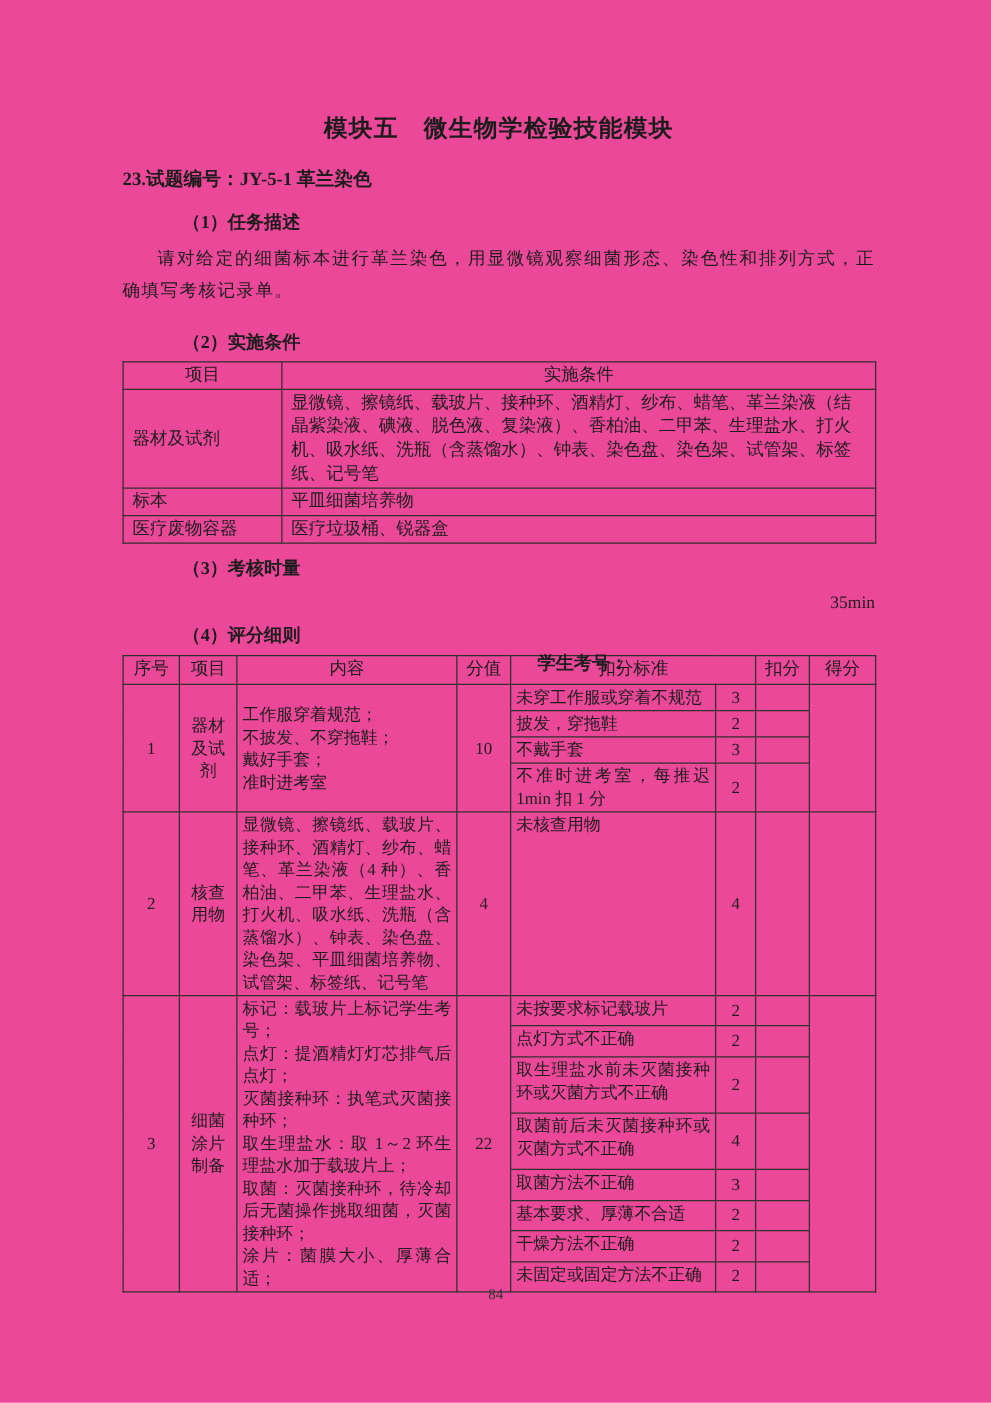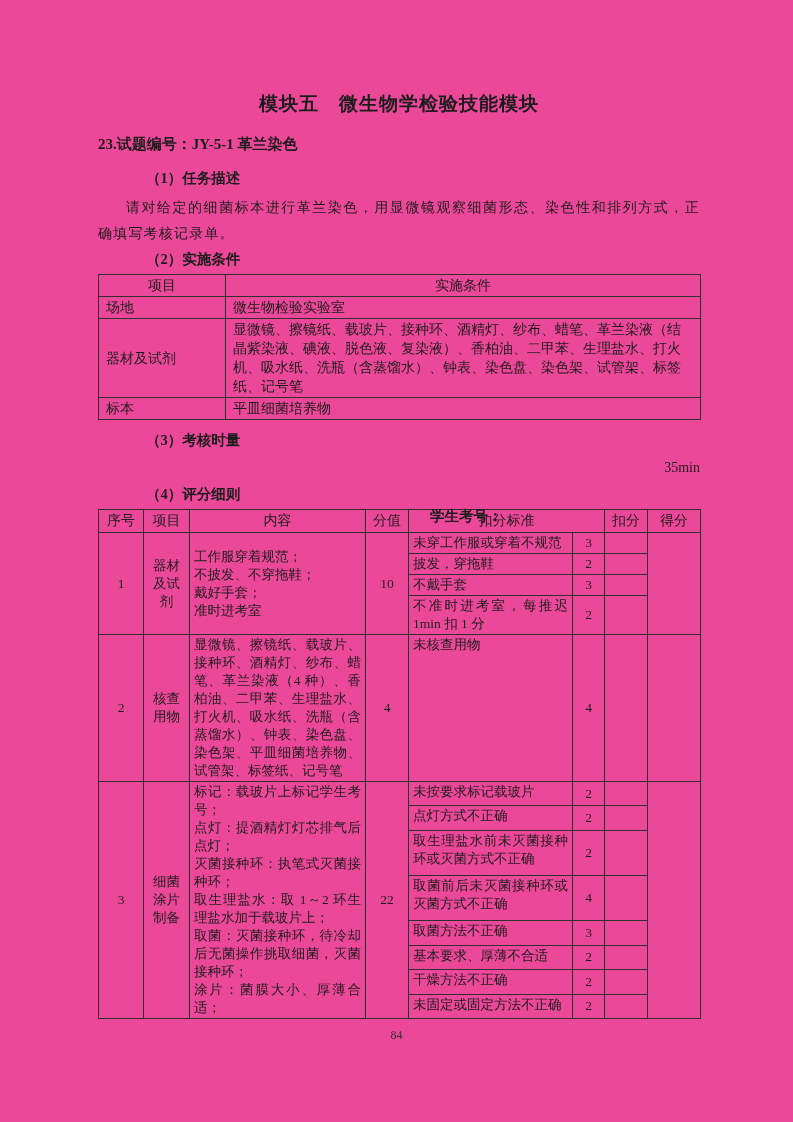--- a/index.html
+++ b/index.html
@@ -29,21 +29,21 @@
     padding-left:48px;
   }
   .sec1 { margin-top:13px; }
   .para {
     margin-top:7px;
     font-size:14px; line-height:26px;
     letter-spacing:1.2px;
     text-indent:2em;
     text-align:justify;
   }
-  .sec2 { margin-top:2px; }
+  .sec2 { margin-top:17px; }
 
   table { border-collapse:collapse; table-layout:fixed; }
   td { border:1px solid #2f2f2f; overflow:hidden; }
 
   .cond-table { width:602px; margin-top:5px; font-size:14px; }
   .cond-table td { padding:1px 7px; line-height:19px; height:20px; vertical-align:middle; }
   .cond-table .ct-head { text-align:center; }
 
   .sec3 { margin-top:10px; }
   .duration { margin-top:8px; padding-left:48px; font-size:14px; line-height:19px;text-align:right; }
@@ -86,30 +86,30 @@
           <col style="width:475px">
         </colgroup>
       <tbody>
         <tr>
           <td class="ct-head">项目</td>
           <td class="ct-head">实施条件</td>
         </tr>
       </tbody>
       <tbody id="cond-body">
           <tr>
-            <td class="ct-item">场地</td>
-            <td class="ct-value">微生物检验实验室</td>
-          </tr>
-          <tr>
             <td class="ct-item">器材及试剂</td>
             <td class="ct-value">显微镜、擦镜纸、载玻片、接种环、酒精灯、纱布、蜡笔、革兰染液（结晶紫染液、碘液、脱色液、复染液）、香柏油、二甲苯、生理盐水、打火机、吸水纸、洗瓶（含蒸馏水）、钟表、染色盘、染色架、试管架、标签纸、记号笔</td>
           </tr>
           <tr>
             <td class="ct-item">标本</td>
             <td class="ct-value">平皿细菌培养物</td>
+          </tr>
+          <tr>
+            <td class="ct-item">医疗废物容器</td>
+            <td class="ct-value">医疗垃圾桶、锐器盒</td>
           </tr>
         </tbody>
     </table>
 
     <div class="sec-heading sec3">（3）考核时量</div>
 
     <div class="duration">35min</div>
 
     <div class="sec4-row">
       <div class="sec-heading">（4）评分细则</div>

